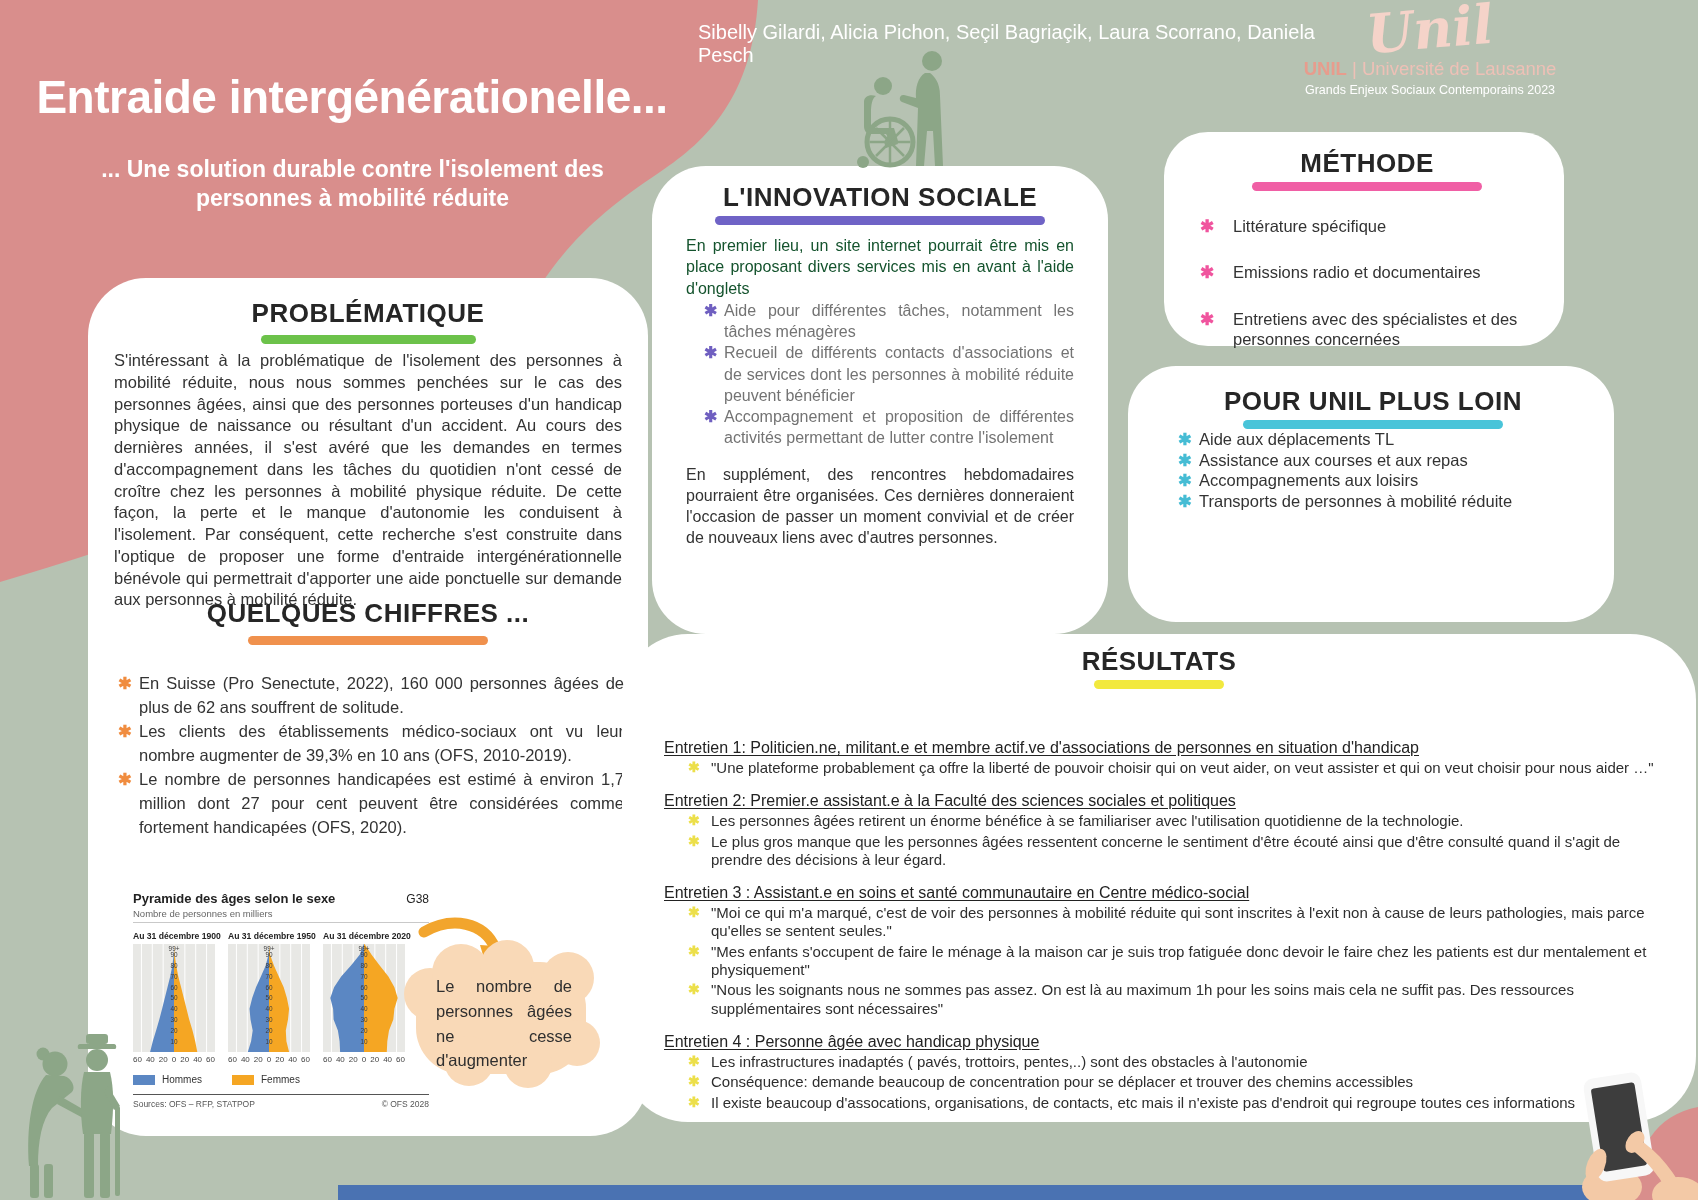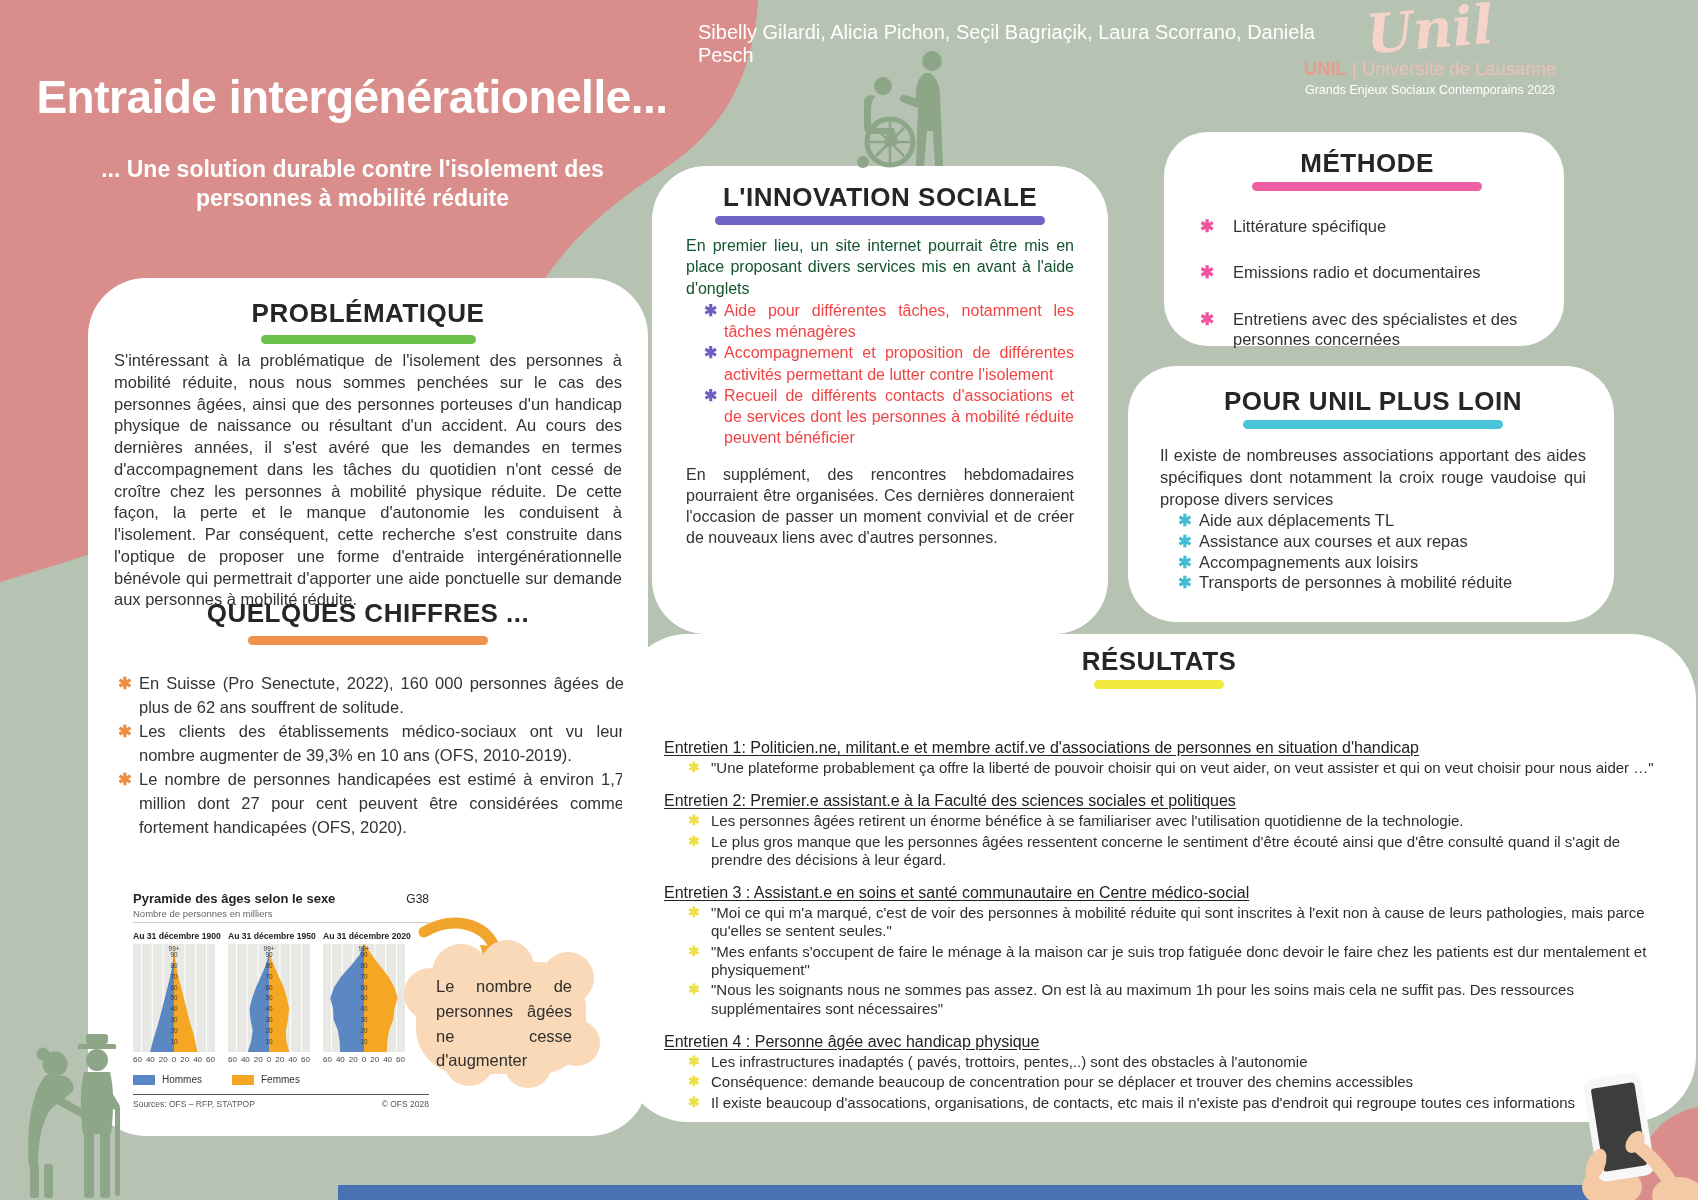--- a/index.html
+++ b/index.html
@@ -78,21 +78,21 @@
   .cl5{width:46px;height:46px;right:-14px;bottom:8px;}
   .cl6{width:50px;height:50px;left:28px;bottom:-12px;}
   .cl7{width:48px;height:48px;right:34px;bottom:-14px;}
   .cloud-text{position:relative;padding:12px 14px 0 20px;font-size:16.5px;line-height:1.5;
           color:#2f2f2f;text-align:justify;}
 
   
   .inn-in{padding:16px 34px 0 34px;}
   .inn-intro{margin-top:10px;font-size:16px;line-height:1.33;color:#14532d;text-align:justify;}
   .ibullets{margin-top:1px;padding-left:18px;}
-  .irow{display:flex;gap:2px;font-size:16px;line-height:1.33;color:#ef4444;text-align:justify;}
+  .irow{display:flex;gap:2px;font-size:16px;line-height:1.33;color:#737373;text-align:justify;}
   .inn-outro{margin-top:15px;font-size:16px;line-height:1.33;color:#333;text-align:justify;}
   .i-rule{width:330px;}
 
   
   .met-in{padding:16px 30px 0 36px;}
   .m-rule{width:230px;}
   .mrow{display:flex;gap:13px;margin-top:25px;font-size:16.5px;line-height:1.25;color:#333;}
   .mrow .bi{flex:0 0 20px;font-size:17px;}
 
   
@@ -327,25 +327,25 @@
       <div class="hd">L'INNOVATION SOCIALE</div>
       <div class="rule i-rule" style="background: rgb(111, 99, 198);"></div>
       <div class="inn-intro">En premier lieu, un site internet pourrait être mis en place proposant divers services mis en avant à l'aide d'onglets</div>
       <div class="ibullets">
         <div class="irow">
             <span class="bi" style="color: rgb(111, 95, 192);"></span>
             <span>Aide pour différentes tâches, notamment les tâches ménagères</span>
           </div>
         <div class="irow">
             <span class="bi" style="color: rgb(111, 95, 192);"></span>
-            <span>Accompagnement et proposition de différentes activités permettant de lutter contre l'isolement</span>
+            <span>Recueil de différents contacts d'associations et de services dont les personnes à mobilité réduite peuvent bénéficier</span>
           </div>
         <div class="irow">
             <span class="bi" style="color: rgb(111, 95, 192);"></span>
-            <span>Recueil de différents contacts d'associations et de services dont les personnes à mobilité réduite peuvent bénéficier</span>
+            <span>Accompagnement et proposition de différentes activités permettant de lutter contre l'isolement</span>
           </div>
       </div>
       <div class="inn-outro">En supplément, des rencontres hebdomadaires pourraient être organisées. Ces dernières donneraient l'occasion de passer un moment convivial et de créer de nouveaux liens avec d'autres personnes.</div>
     </div>
   </div>
 
   <div class="card card-methode">
     <div class="met-in">
       <div class="hd">MÉTHODE</div>
       <div class="rule m-rule" style="background: rgb(240, 95, 165);"></div>
@@ -361,21 +361,20 @@
           <span class="bi" style="color: rgb(240, 84, 158);"></span>
           <span>Entretiens avec des spécialistes et des personnes concernées</span>
         </div>
     </div>
   </div>
 
   <div class="card card-plusloin">
     <div class="pl-in">
       <div class="hd">POUR UNIL PLUS LOIN</div>
       <div class="rule pl-rule" style="background: rgb(73, 196, 217);"></div>
-      <div class="pl-intro">Il existe de nombreuses associations apportant des aides spécifiques dont notamment la croix rouge vaudoise qui propose divers services</div>
       <div class="plrow">
           <span class="bi" style="color: rgb(69, 188, 212);"></span>
           <span>Aide aux déplacements TL</span>
         </div>
       <div class="plrow">
           <span class="bi" style="color: rgb(69, 188, 212);"></span>
           <span>Assistance aux courses et aux repas</span>
         </div>
       <div class="plrow">
           <span class="bi" style="color: rgb(69, 188, 212);"></span>

